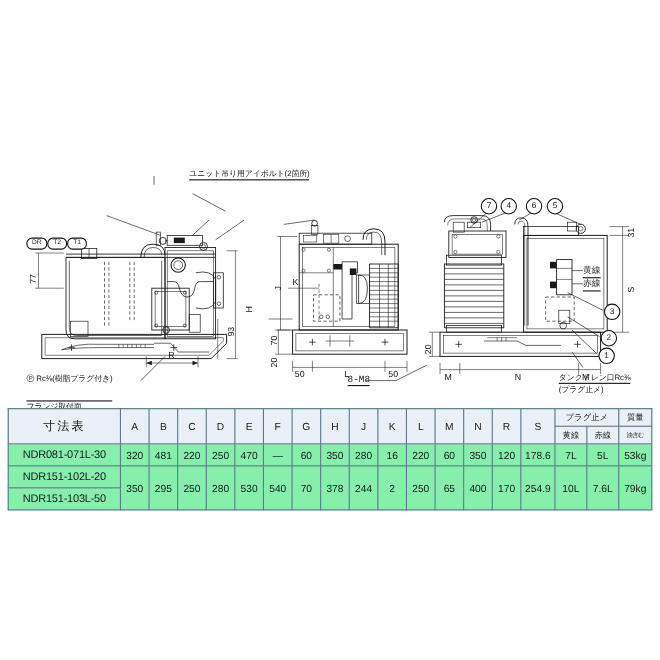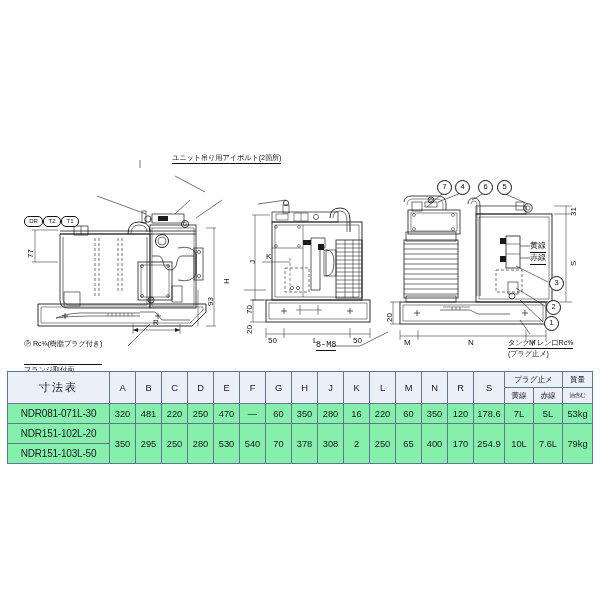--- a/index.html
+++ b/index.html
@@ -430,21 +430,21 @@
       <tr class="brow">
         <td class="mdl">NDR151-102L-20</td>
         <td rowspan="2">350</td>
         <td rowspan="2">295</td>
         <td rowspan="2">250</td>
         <td rowspan="2">280</td>
         <td rowspan="2">530</td>
         <td rowspan="2">540</td>
         <td rowspan="2">70</td>
         <td rowspan="2">378</td>
-        <td rowspan="2">308</td>
+        <td rowspan="2">244</td>
         <td rowspan="2">2</td>
         <td rowspan="2">250</td>
         <td rowspan="2">65</td>
         <td rowspan="2">400</td>
         <td rowspan="2">170</td>
         <td rowspan="2">254.9</td>
         <td rowspan="2">10L</td>
         <td rowspan="2">7.6L</td>
         <td rowspan="2">79kg</td>
       </tr>

